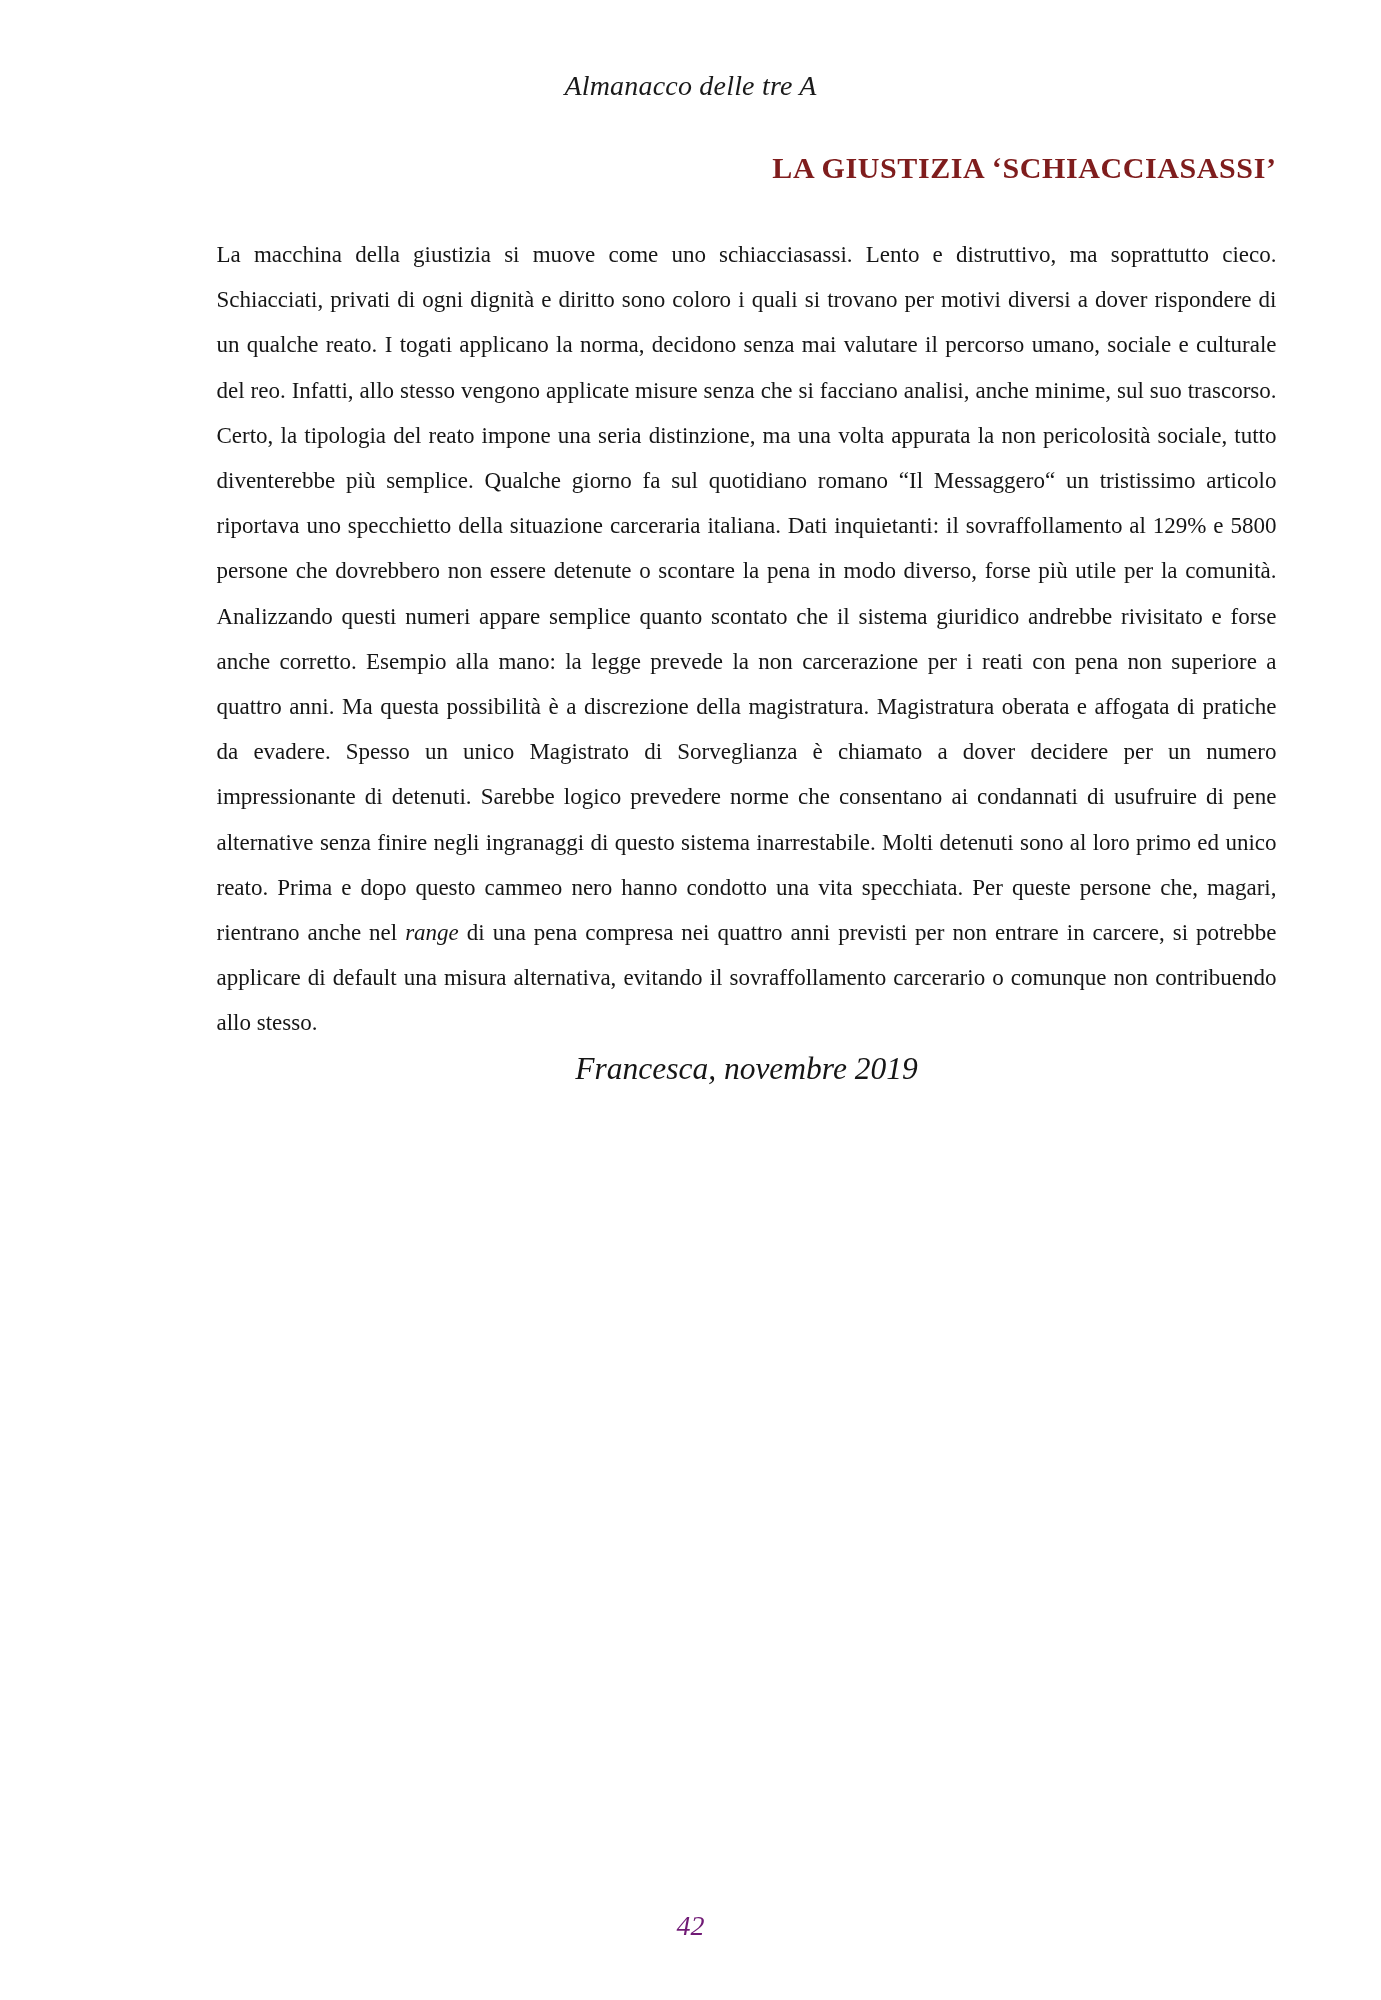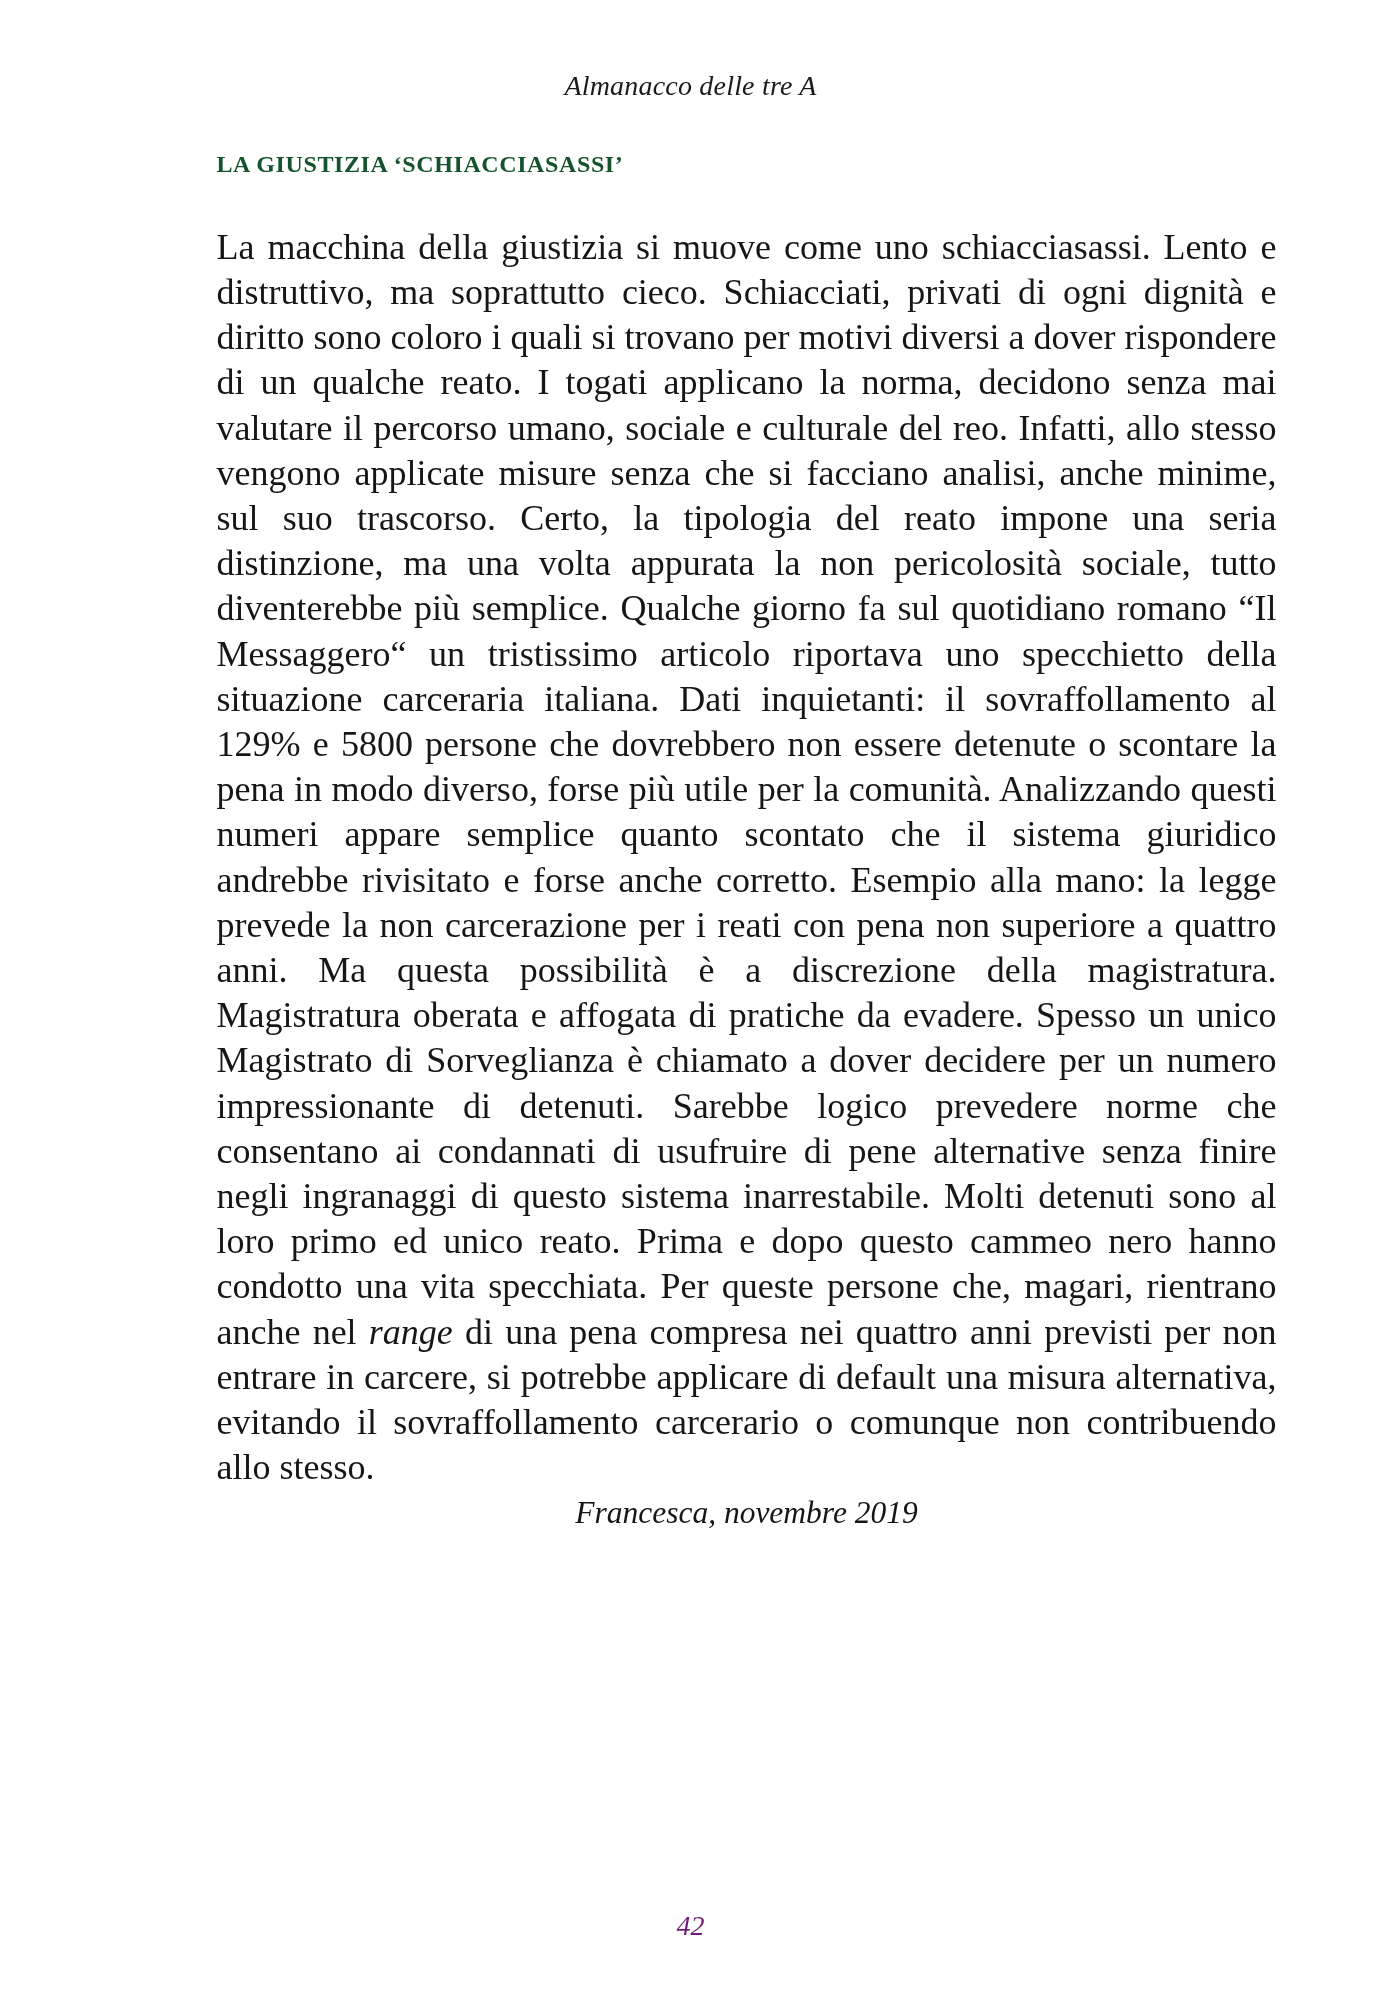--- a/index.html
+++ b/index.html
@@ -36,36 +36,36 @@
   
   .content {
     position: absolute;
     top: 150px;
     left: 112px;
     width: 1060px;
   }
 
   
   .section-heading {
-    text-align: left;
+    text-align: right;
     font-weight: bold;
-    font-size: 24px;
+    font-size: 30px;
     letter-spacing: 0.6px;
-    color: #14532d;
+    color: #7f1d1d;
     margin: 0;
     line-height: 1.2;
   }
 
   .heading-block-1 { margin-top: 0px; margin-bottom: 46px; }
   .heading-block-2 { margin-top: 92px; margin-bottom: 44px; }
 
   
   .body-par {
     margin: 0;
-    font-size: 36px;
+    font-size: 23px;
     line-height: 45.2px;
     text-align: justify;
     text-justify: inter-word;
     color: #161616;
     hyphens: manual;
   }
 
   .body-par.no-indent { text-indent: 0; }
 
   .body-par em {

